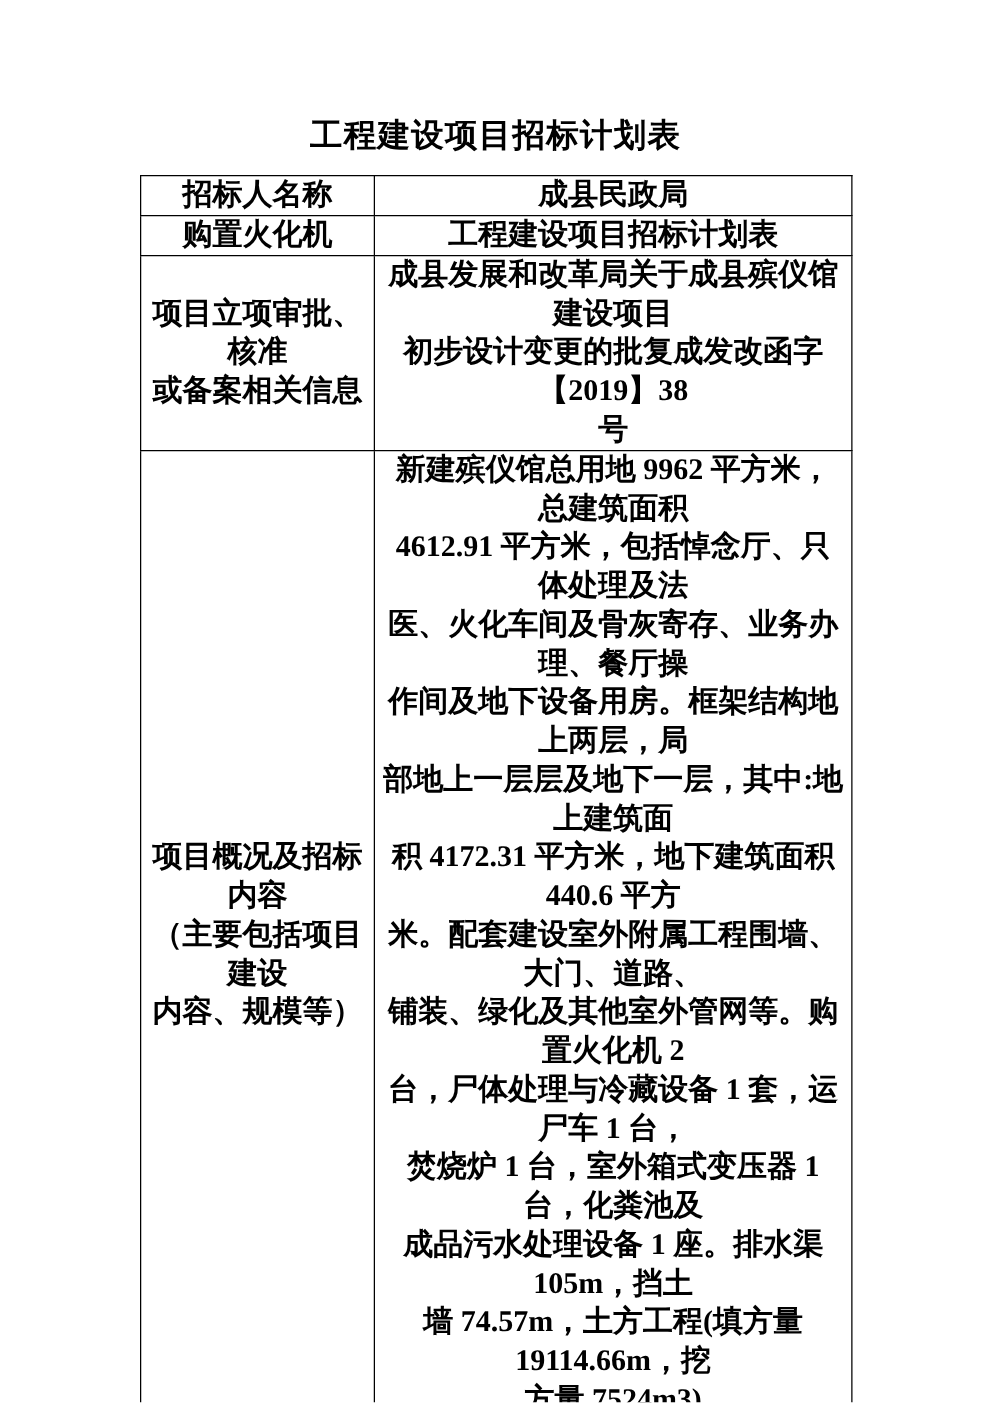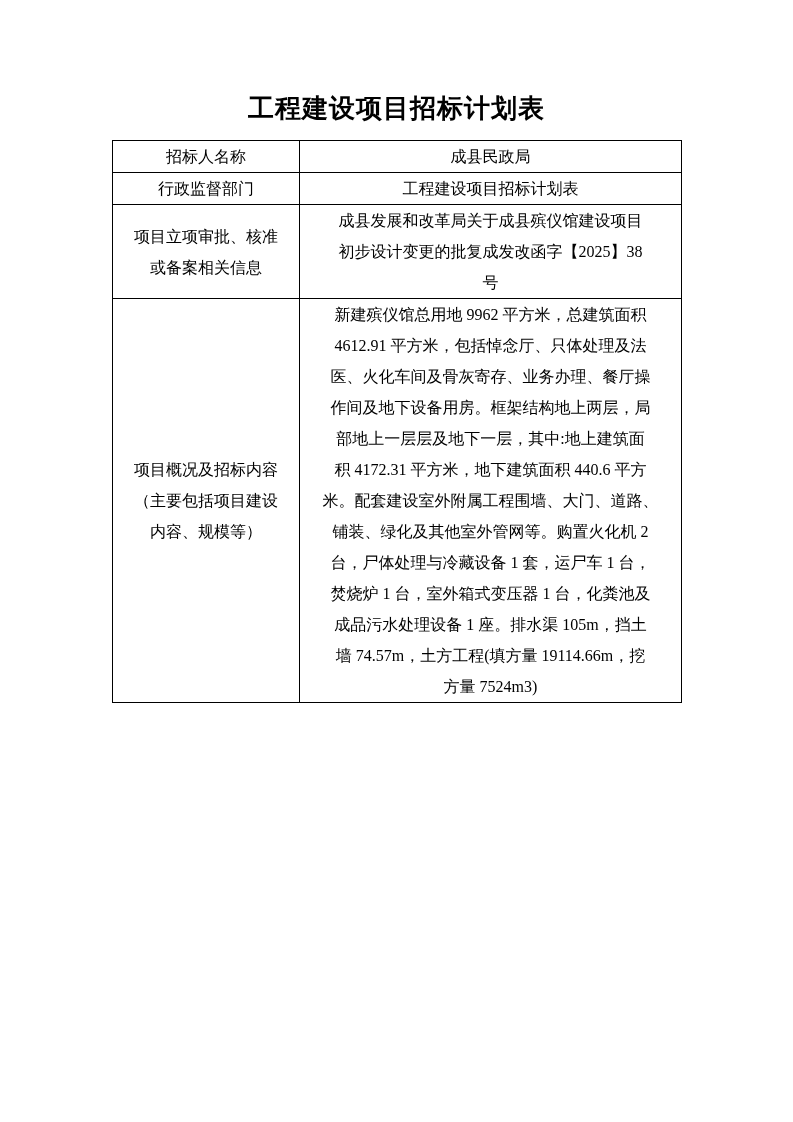--- a/index.html
+++ b/index.html
@@ -38,22 +38,22 @@
     left: 112px;
     width: 569px;
     border-collapse: collapse;
     table-layout: fixed;
   }
   .plan-table col.c-label { width: 187px; }
   .plan-table col.c-value { width: 382px; }
   .plan-table th,
   .plan-table td {
     border: 1.5px solid #000000;
-    font-size: 16px;
-    font-weight: normal;
+    font-size: 24px;
+    font-weight: bold;
     line-height: 31px;
     vertical-align: middle;
     white-space: pre-line;
     overflow: hidden;
   }
   .plan-table th {
     text-align: center;
     padding: 0 6px;
   }
   .plan-table td {
@@ -72,28 +72,28 @@
       <col class="c-label">
       <col class="c-value">
     </colgroup>
     <tbody>
 
     <tr>
           <th>招标人名称</th>
           <td>成县民政局</td>
         </tr>
         <tr>
-          <th>行政监督部门</th>
+          <th>购置火化机</th>
           <td>工程建设项目招标计划表</td>
         </tr>
         <tr>
           <th>项目立项审批、核准
 或备案相关信息</th>
           <td>成县发展和改革局关于成县殡仪馆建设项目
-初步设计变更的批复成发改函字【2025】38
+初步设计变更的批复成发改函字【2019】38
 号</td>
         </tr>
         <tr>
           <th>项目概况及招标内容
 （主要包括项目建设
 内容、规模等）</th>
           <td>新建殡仪馆总用地 9962 平方米，总建筑面积
 4612.91 平方米，包括悼念厅、只体处理及法
 医、火化车间及骨灰寄存、业务办理、餐厅操
 作间及地下设备用房。框架结构地上两层，局

